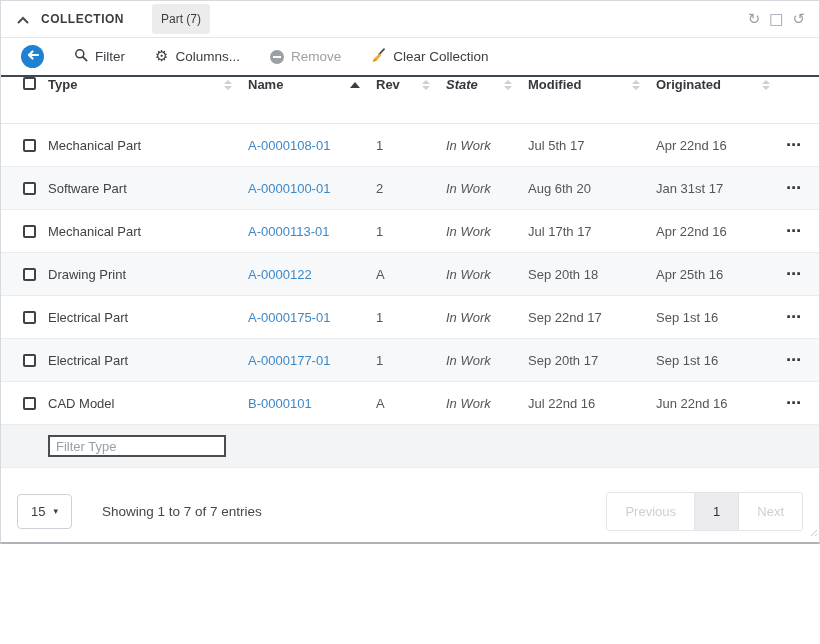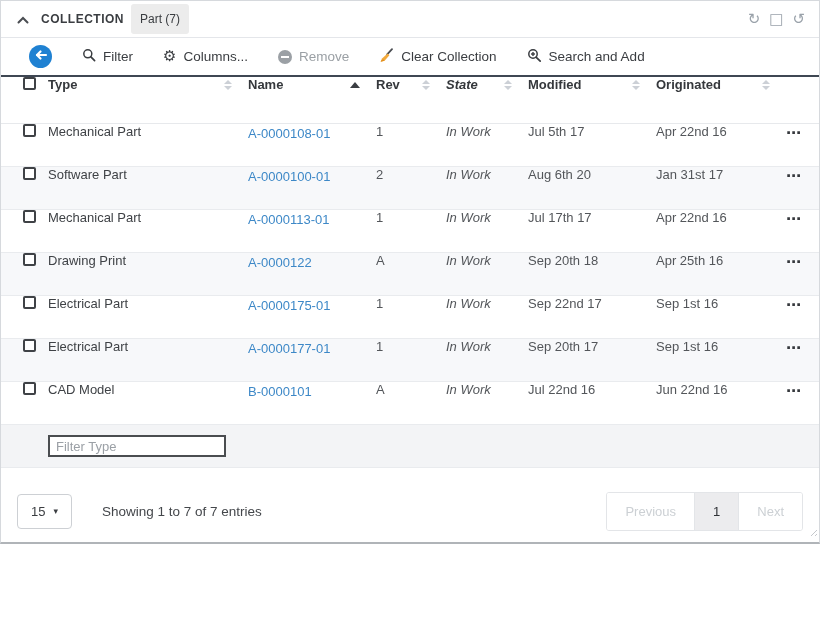--- a/index.html
+++ b/index.html
@@ -10,52 +10,52 @@
     display:flex; flex-direction:column; overflow:hidden;
   }
   
   .panel-header{
     height:37px; flex:0 0 37px; display:flex; align-items:center;
     padding:0 14px 0 16px; border-bottom:1px solid #e4e6ea; background:#fff;
   }
   .collapse-btn{ display:flex; align-items:center; cursor:pointer; margin-right:12px; }
   .panel-title{ font-size:12px; font-weight:700; letter-spacing:.5px; color:#3a3d41; }
   .panel-badge{
-    margin-left:7px; background:#ececec; color:#3a3d41; font-size:12px;
+    margin-left:28px; background:#ececec; color:#3a3d41; font-size:12px;
     padding:8px 9px; border-radius:3px;
   }
   .win-controls{ margin-left:auto; display:flex; align-items:center; gap:9px; }
   .win-btn{
     font-family:"DejaVu Sans", sans-serif; font-size:15px; line-height:1;
     color:#9aa2aa; background:none; border:none; cursor:pointer; padding:0;
   }
   
   .toolbar{
     height:39px; flex:0 0 39px; display:flex; align-items:center; gap:30px;
-    padding:0 28px; background:#fff; border-bottom:2px solid #3f4753;
+    padding:0 20px; background:#fff; border-bottom:2px solid #3f4753;
   }
   .back-btn{
     width:23px; height:23px; border-radius:50%; background:#1f81d2; border:none;
     display:flex; align-items:center; justify-content:center; cursor:pointer; flex:0 0 23px;
   }
   .tb-item{
     display:flex; align-items:center; gap:7px; background:none; border:none;
     font-family:"Liberation Sans", sans-serif; font-size:13.5px; color:#3a3d41; cursor:pointer;
   }
   .tb-item.disabled{ color:#9ba0a5; cursor:default; }
   .tb-item:first-of-type{ margin-left:12px; }
   .minus-circle{
     width:14px; height:14px; border-radius:50%; background:#9ba0a5;
     display:flex; align-items:center; justify-content:center;
   }
   .minus-circle i{ display:block; width:8px; height:2px; background:#fff; }
   .gear-glyph{ font-family:"DejaVu Sans", sans-serif; font-size:15px; line-height:1; color:#3a3d41; }
   
   .thead{ height:47px; flex:0 0 47px; display:flex; align-items:flex-start; background:#fff; border-bottom:1px solid #e7e9ec; }
-  .trow{ height:43px; flex:0 0 43px; display:flex; align-items:flex-start; background:#fff; border-bottom:1px solid #e9ebee; }
+  .trow{ height:43px; flex:0 0 43px; display:flex; align-items:center; background:#fff; border-bottom:1px solid #e9ebee; }
   .trow.striped{ background:#f7f8fa; }
   .cell-check{ flex:0 0 47px; padding-left:22px; display:flex; align-items:center; }
   .col-type{ flex:0 0 200px; }
   .col-name{ flex:0 0 128px; }
   .col-rev{ flex:0 0 70px; }
   .col-state{ flex:0 0 82px;font-style:italic; }
   .col-mod{ flex:0 0 128px; }
   .col-orig{ flex:0 0 130px; }
   .col-actions{ flex:1; text-align:right; padding-right:20px; }
   .hcell{ display:flex; align-items:center; justify-content:space-between; padding-right:16px; cursor:pointer; }
@@ -150,31 +150,20 @@
     <button class="tb-item">
       <span>
         <svg width="15" height="15" viewBox="0 0 15 15">
             <line x1="13" y1="1.2" x2="8.2" y2="6.4" stroke="#4a4d52" stroke-width="1.8" stroke-linecap="round"></line>
             <path d="M8.6 5.4 L10.4 7.2 L5.6 12.8 L1.6 13.8 L3 10.4 Z" fill="#f2a93b"></path>
             <path d="M1.6 13.8 L5.6 12.8 L4.6 11.4 L2.8 11.8 Z" fill="#e08f1f"></path>
           </svg>
       </span>
       <span>Clear Collection</span>
     </button>
-    <button class="tb-item">
-      <span>
-        <svg width="15" height="15" viewBox="0 0 15 15">
-            <circle cx="6" cy="6" r="4.2" stroke="#3a3d41" stroke-width="1.5" fill="none"></circle>
-            <line x1="4" y1="6" x2="8" y2="6" stroke="#3a3d41" stroke-width="1.4"></line>
-            <line x1="6" y1="4" x2="6" y2="8" stroke="#3a3d41" stroke-width="1.4"></line>
-            <line x1="9.3" y1="9.3" x2="13.2" y2="13.2" stroke="#3a3d41" stroke-width="1.7" stroke-linecap="round"></line>
-          </svg>
-      </span>
-      <span>Search and Add</span>
-    </button>
   </div>
 
   <div class="thead">
     <div class="cell-check">
         <span class="checkbox"></span>
       </div>
     <div class="hcell col-type">
       <span class="hlabel">Type</span>
       <span class="sort">
           <span class="t-up"></span>

